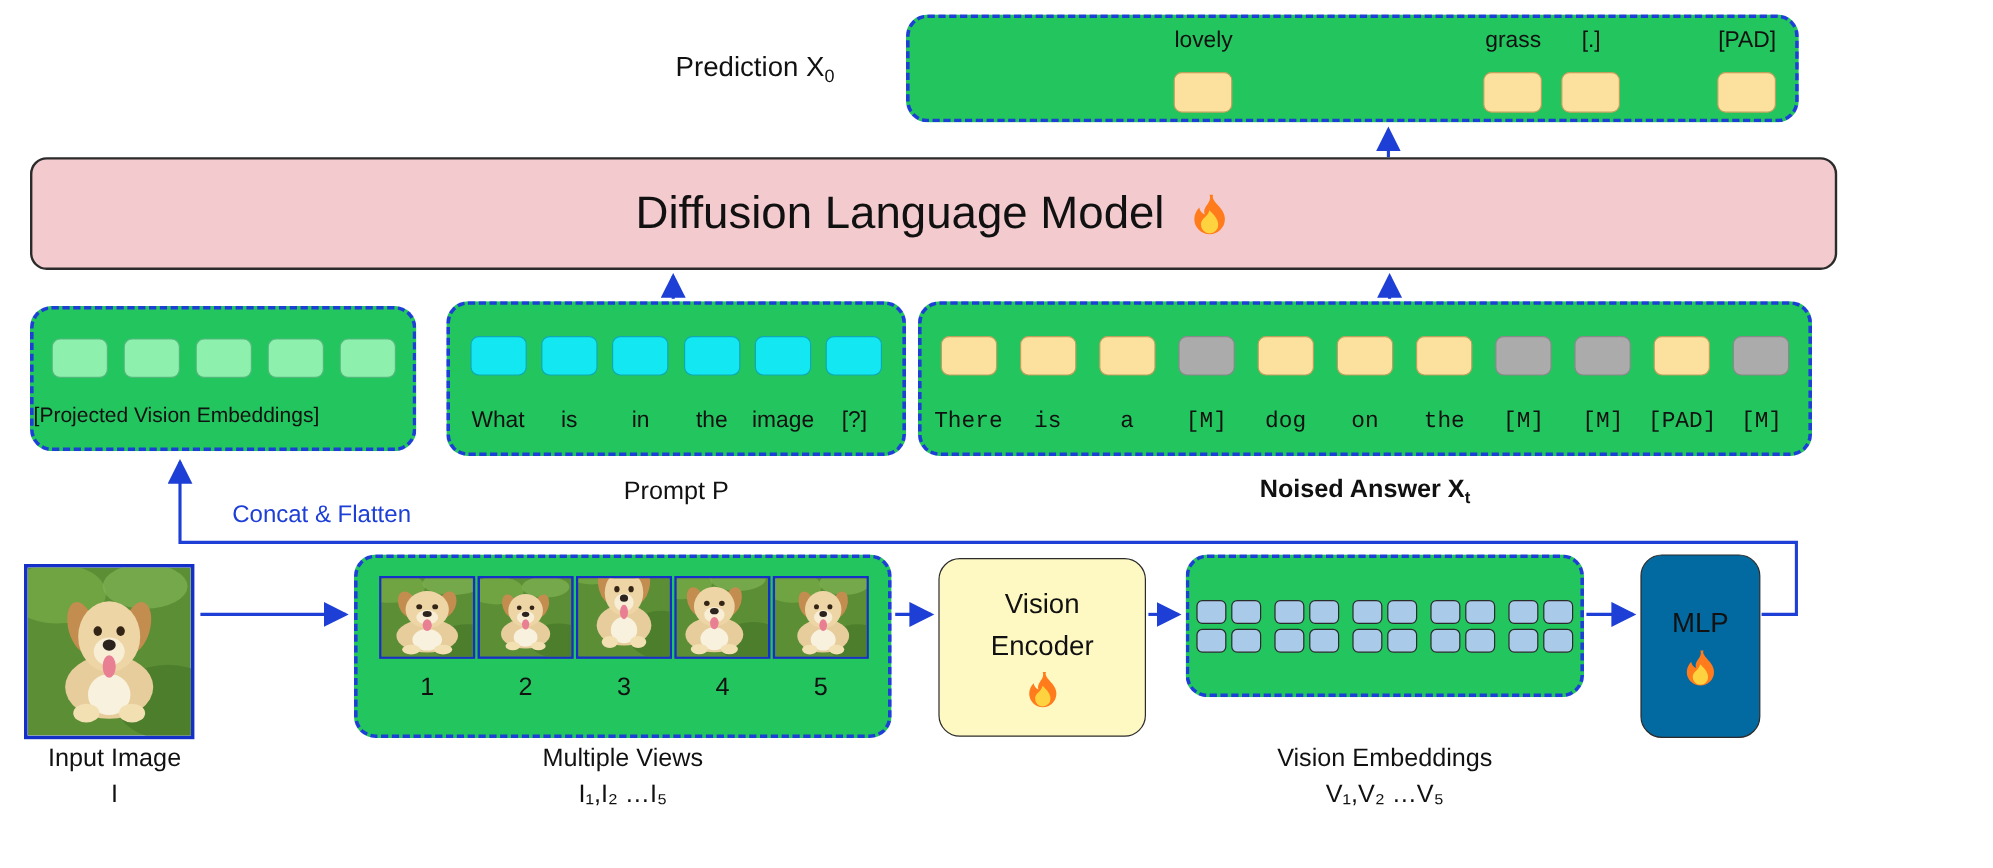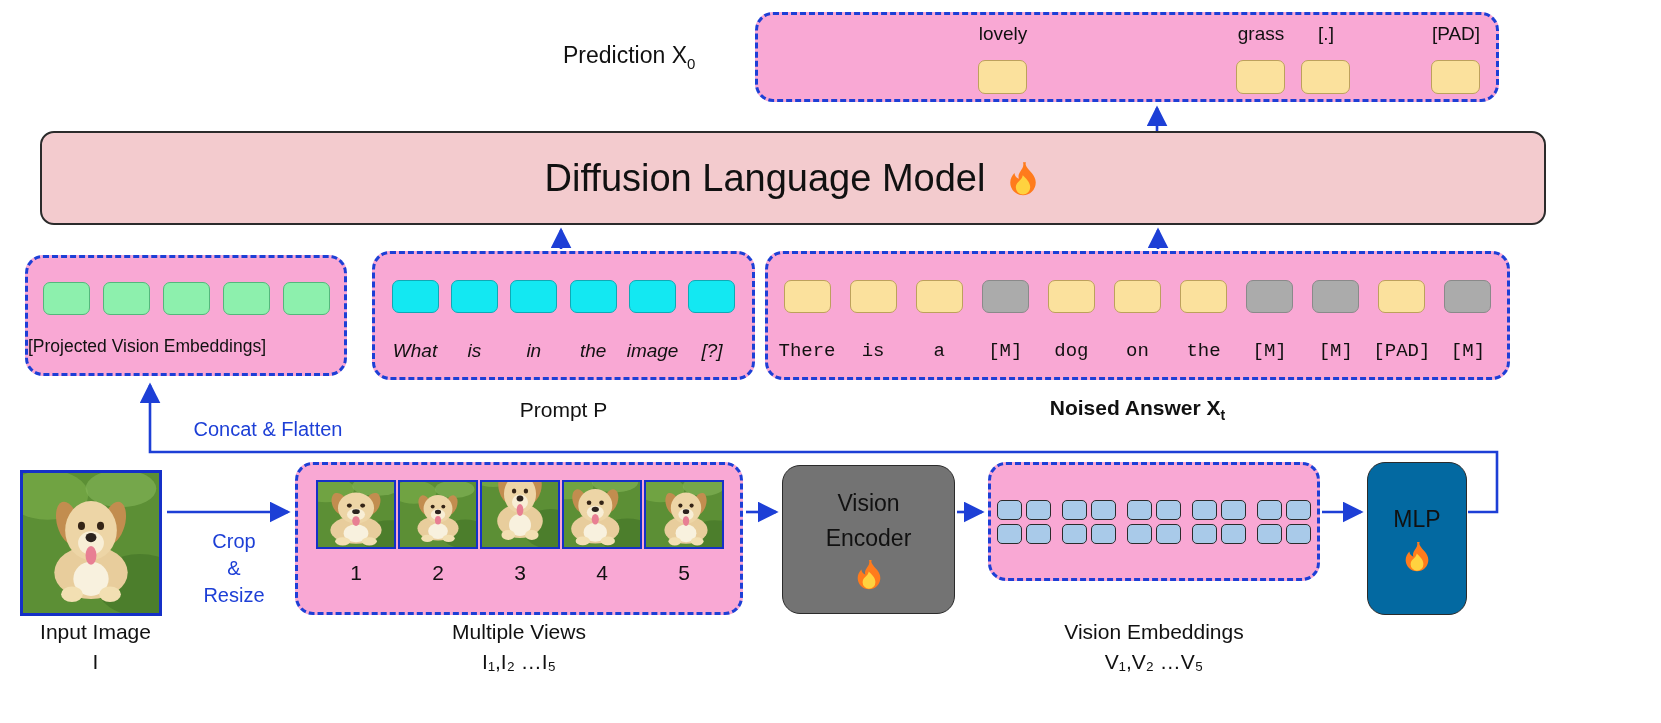--- a/index.html
+++ b/index.html
@@ -4,36 +4,36 @@
 <style>
   * { box-sizing: border-box; }
   body { margin: 0; background: #ffffff; }
   .stage {
     position: relative; width: 1661px; height: 723px; background: #ffffff;
     font-family: "Liberation Sans", "DejaVu Sans", sans-serif; color: #111;
     overflow: hidden;
   }
   .dashed {
     position: absolute; border: 3px dashed #1d3fd6; border-radius: 18px;
-    background: #f9a8d4;
+    background: #22c55e;
   }
   .caption { position: absolute; font-size: 21px; text-align: center; color: #111; }
   .caption sub { font-size: 14px; }
   .sublabel { position: absolute; font-size: 21px; text-align: center; color: #111; }
 
   
   .pred-label { position: absolute; left: 563px; top: 42px; font-size: 23px; }
   .pred-label sub { font-size: 15px; }
   .pred-word { position: absolute; top: 8px; transform: translateX(-50%); font-size: 19px; white-space: nowrap; }
   .ptok { position: absolute; top: 45px; width: 49px; height: 34px;
           background: #fbe19d; border: 1.6px solid #bda15c; border-radius: 7px; }
 
   
   .dlm {
-    position: absolute; left: 40px; top: 131px; width: 1506px; height: 94px;
+    position: absolute; left: 25px; top: 131px; width: 1506px; height: 94px;
     background: #f3cbce; border: 2px solid #2b2b2b; border-radius: 14px;
     display: flex; align-items: center; justify-content: center; gap: 20px;
     font-size: 38px;
   }
 
   
   .row-tokens { position: absolute; left: 0; right: 0; top: 26px; display: flex; }
   .row-words  { position: absolute; left: 0; right: 0; top: 86px; display: flex; font-size: 19px; }
   .cell { display: flex; justify-content: center; align-items: center; }
   .tok { width: 47px; height: 33px; border-radius: 7px; }
@@ -60,21 +60,21 @@
   .views-imgs { position: absolute; left: 18px; top: 15px; display: flex; gap: 2px; }
   .view-frame { width: 80px; height: 69px; border: 2.5px solid #1530c8; background: #5c8f35; }
   .views-nums { position: absolute; left: 18px; top: 96px; display: flex; gap: 2px; font-size: 21px; }
   .views-nums .cell { width: 80px; }
 
   .solid-node {
     position: absolute; border: 1.8px solid #2b2b2b; border-radius: 18px;
     display: flex; flex-direction: column; align-items: center; justify-content: center;
     font-size: 23px; line-height: 1.25; text-align: center; gap: 6px;
   }
-  .encoder { left: 782px; top: 465px; width: 173px; height: 149px; background: #737373; }
+  .encoder { left: 782px; top: 465px; width: 173px; height: 149px; background: #fef9c3; }
   .mlp     { left: 1367px; top: 462px; width: 100px; height: 153px; background: #0369a1; }
 
   .embed-groups { position: absolute; left: 0; right: 0; top: 0; bottom: 0;
                   display: flex; align-items: center; justify-content: center; gap: 11px; }
   .embed-group { display: grid; grid-template-columns: repeat(2, 25px); grid-auto-rows: 20px; gap: 4px; }
   .embed-sq { width: 25px; height: 20px; background: #a9cae9; border: 1.6px solid #2b2b2b; border-radius: 5px; }
 
   .flame { width: 32px; height: 32px; }
   .flame-lg { width: 36px; height: 36px; }
 
@@ -139,21 +139,21 @@
     <div class="proj-row">
       <span class="tok green"></span>
       <span class="tok green"></span>
       <span class="tok green"></span>
       <span class="tok green"></span>
       <span class="tok green"></span>
     </div>
     <div class="proj-label">[Projected Vision Embeddings]</div>
   </div>
 
-  <div class="dashed" style="left:372px; top:251px; width:383px; height:129px;font-style:italic;">
+  <div class="dashed" style="left:372px; top:251px; width:383px; height:129px;">
     <div class="row-tokens prompt-cells prompt-row">
       <span class="cell">
           <span class="tok cyan"></span>
         </span>
       <span class="cell">
           <span class="tok cyan"></span>
         </span>
       <span class="cell">
           <span class="tok cyan"></span>
         </span>
@@ -235,25 +235,20 @@
   <div class="blue-text" style="left:168px; top:416px; width:200px;">Concat &amp; Flatten</div>
 
   <div class="input-img">
     <svg class="puppy" viewBox="0 0 100 90" preserveAspectRatio="none">
         <use href="#puppy-art"></use>
       </svg>
   </div>
   <div class="sublabel" style="left:8px; top:620px; width:175px;">Input Image</div>
   <div class="sublabel" style="left:8px; top:650px; width:175px;">I</div>
 
-  <div class="blue-text" style="left:188px; top:528px; width:92px;">
-    <div>Crop</div>
-    <div>&amp;</div>
-    <div>Resize</div>
-  </div>
 
   <div class="dashed" style="left:295px; top:462px; width:448px; height:153px;">
     <div class="views-imgs">
       <span class="view-frame">
           <svg class="puppy" viewBox="10 5 80 80" preserveAspectRatio="none">
             <use href="#puppy-art"></use>
           </svg>
         </span>
       <span class="view-frame">
           <svg class="puppy" viewBox="0 0 100 90" preserveAspectRatio="none">

